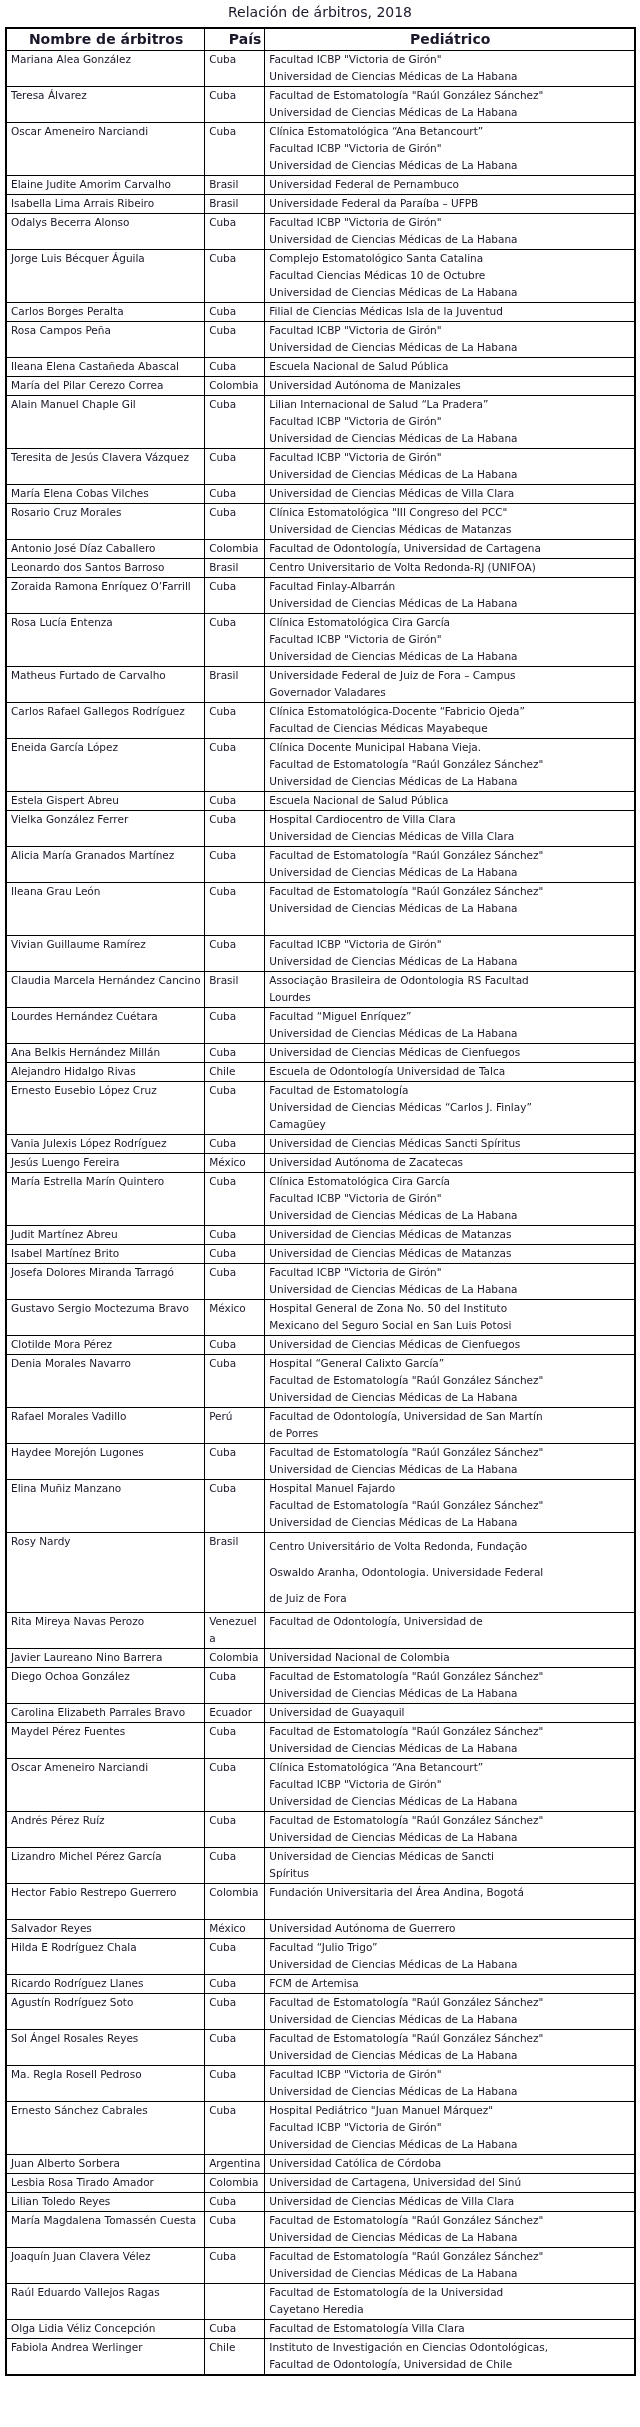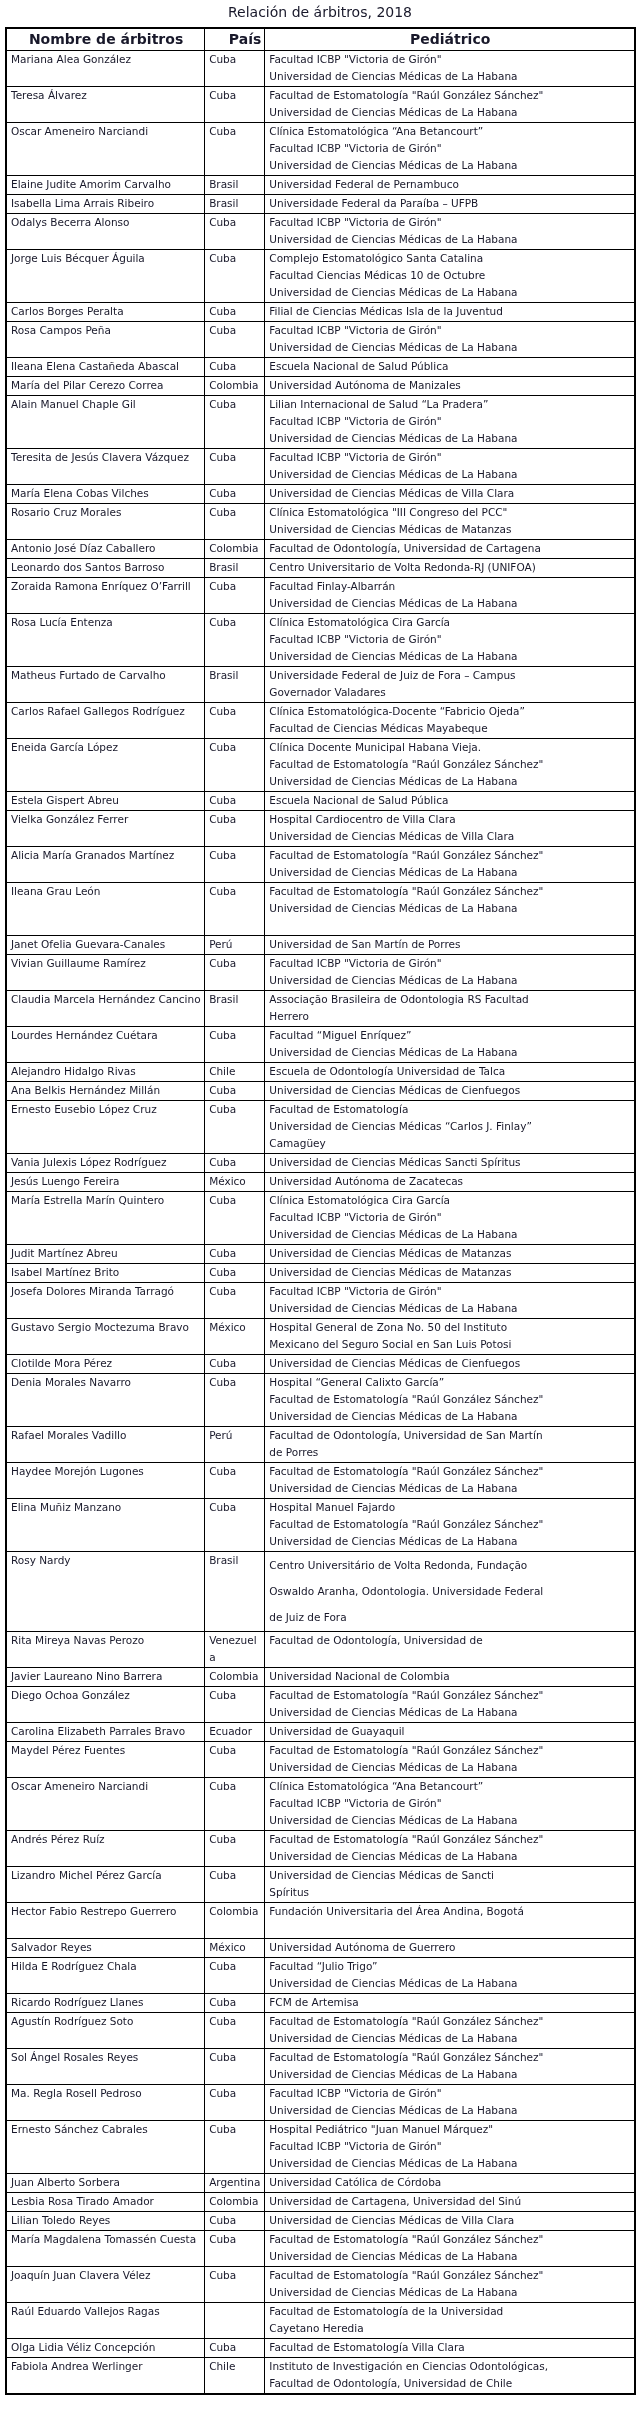--- a/index.html
+++ b/index.html
@@ -267,62 +267,55 @@
       <tr>
         <td>Ileana Grau León</td>
         <td>Cuba</td>
         <td>
           <div>Facultad de Estomatología "Raúl González Sánchez"</div>
           <div>Universidad de Ciencias Médicas de La Habana</div>
           <div>&nbsp;</div>
         </td>
       </tr>
       <tr>
-        <td>Janet Ofelia Guevara-Canales</td>
-        <td>Perú</td>
-        <td>
-          <div>Universidad de San Martín de Porres</div>
-        </td>
-      </tr>
-      <tr>
         <td>Vivian Guillaume Ramírez</td>
         <td>Cuba</td>
         <td>
           <div>Facultad ICBP "Victoria de Girón"</div>
           <div>Universidad de Ciencias Médicas de La Habana</div>
         </td>
       </tr>
       <tr>
         <td>Claudia Marcela Hernández Cancino</td>
         <td>Brasil</td>
         <td>
           <div>Associação Brasileira de Odontologia RS Facultad</div>
-          <div>Herrero</div>
+          <div>Lourdes</div>
         </td>
       </tr>
       <tr>
         <td>Lourdes Hernández Cuétara</td>
         <td>Cuba</td>
         <td>
           <div>Facultad “Miguel Enríquez”</div>
           <div>Universidad de Ciencias Médicas de La Habana</div>
+        </td>
+      </tr>
+      <tr>
+        <td>Ana Belkis Hernández Millán</td>
+        <td>Cuba</td>
+        <td>
+          <div>Universidad de Ciencias Médicas de Cienfuegos</div>
         </td>
       </tr>
       <tr>
         <td>Alejandro Hidalgo Rivas</td>
         <td>Chile</td>
         <td>
           <div>Escuela de Odontología Universidad de Talca</div>
-        </td>
-      </tr>
-      <tr>
-        <td>Ana Belkis Hernández Millán</td>
-        <td>Cuba</td>
-        <td>
-          <div>Universidad de Ciencias Médicas de Cienfuegos</div>
         </td>
       </tr>
       <tr>
         <td>Ernesto Eusebio López Cruz</td>
         <td>Cuba</td>
         <td>
           <div>Facultad de Estomatología</div>
           <div>Universidad de Ciencias Médicas “Carlos J. Finlay”</div>
           <div>Camagüey</div>
         </td>

